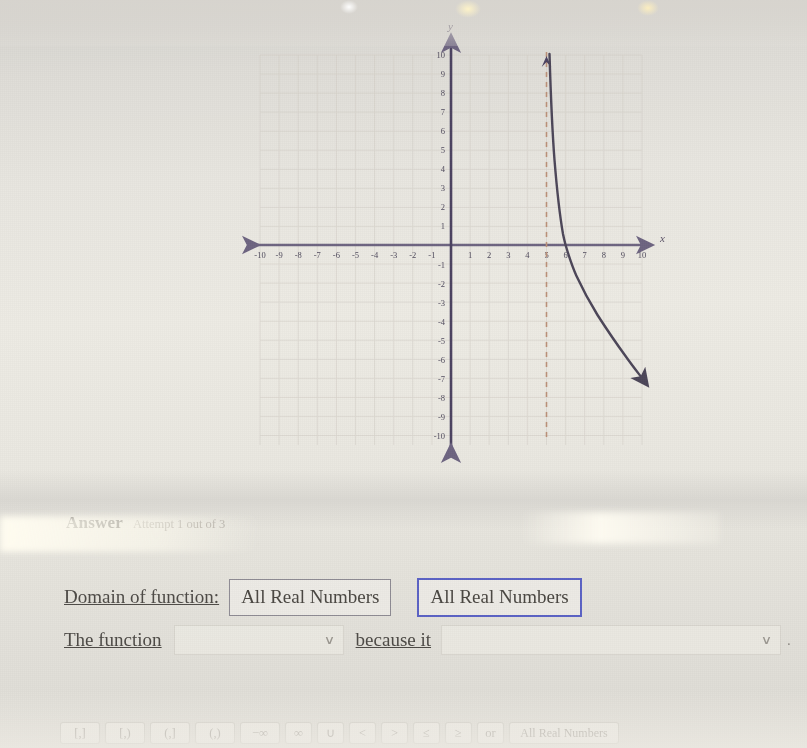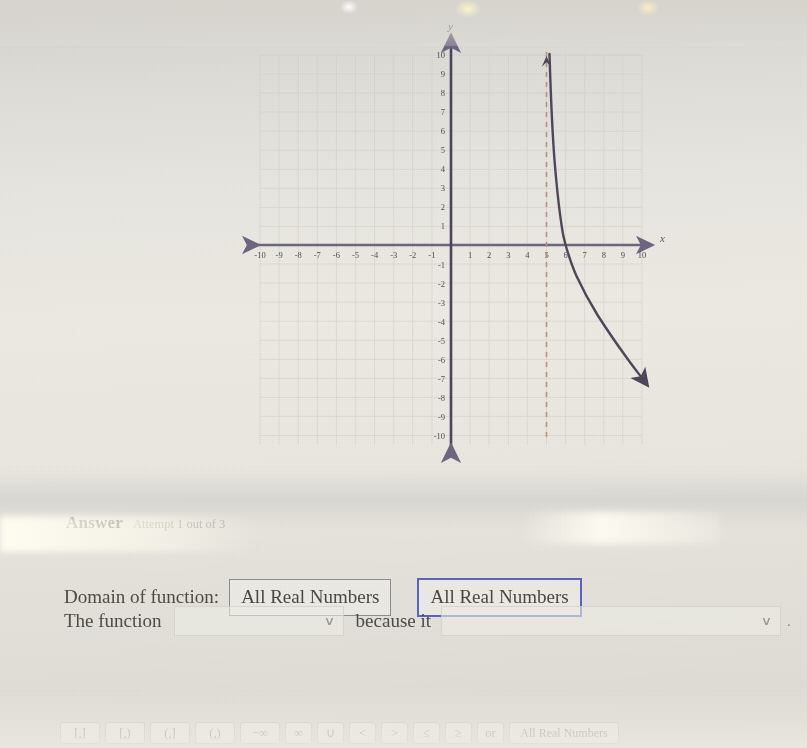--- a/index.html
+++ b/index.html
@@ -98,20 +98,21 @@
   #dr-row {
     position: absolute;
     left: 64px; top: 578px;
     display: flex; align-items: center;
   }
   .field-label {
     font-family: "Liberation Serif", serif;
     font-size: 19px;
     color: #4d4a46;
     white-space: nowrap;
+    text-decoration: underline;
   }
   .answer-box {
     font-family: "Liberation Serif", serif;
     font-size: 19px;
     color: #4a4742;
     background: rgba(243,241,236,.55);
     padding: 6px 11px 7px 11px;
     white-space: nowrap;
     line-height: 1.15;
   }
@@ -120,21 +121,21 @@
     margin-left: 10px;
     margin-right: 14px;
   }
   #range-input {
     border: 2px solid #5b62c4;
     margin-left: 12px;
   }
 
   #fn-row {
     position: absolute;
-    left: 64px; top: 606px;
+    left: 64px; top: 625px;
     display: flex; align-items: center;
     width: 730px;
   }
   .select-box {
     position: relative;
     background: rgba(238,236,230,.6);
     border: 1px solid rgba(200,197,190,.55);
     height: 30px;
     display: flex;
     align-items: center;

